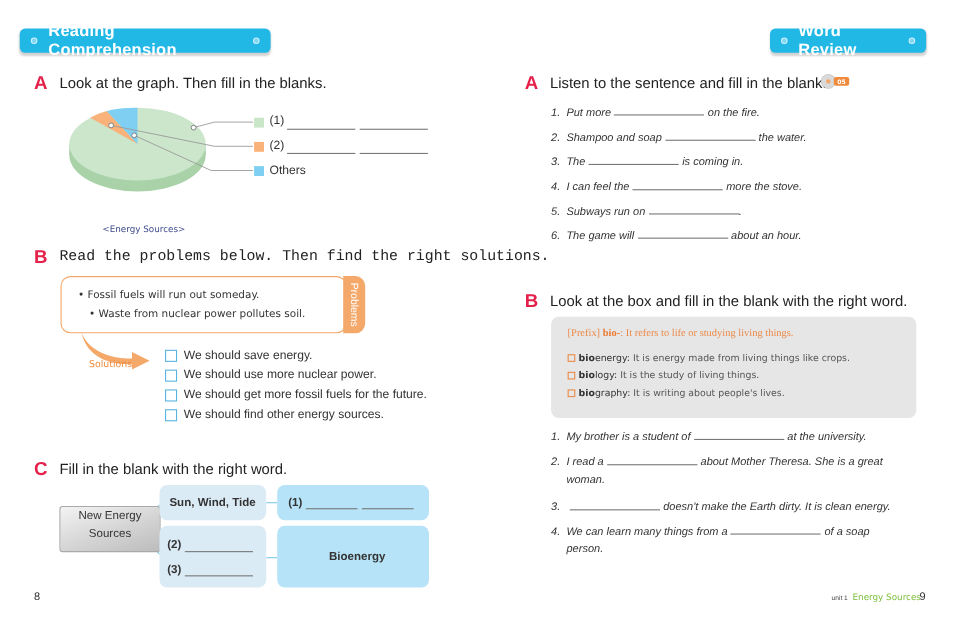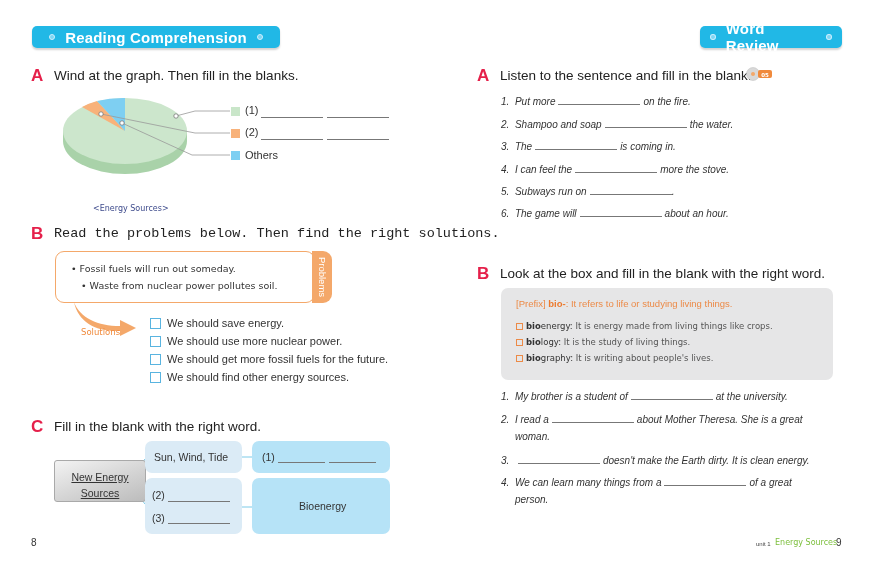--- a/index.html
+++ b/index.html
@@ -47,61 +47,61 @@
 
   .cb { position: absolute; width: 11px; height: 11px; border: 1.3px solid #59b4e0; background: #fff; }
   .sol-txt { position: absolute; font-size: 11px; color: #333; }
 
   .solutions-label { position: absolute; font-family: "DejaVu Sans", sans-serif; font-size: 8.5px; color: #f08a3c; }
 
   .node-gray {
     position: absolute; left: 54px; top: 460px; width: 92px; height: 42px;
     background: linear-gradient(160deg, #f3f3f3 0%, #d4d4d4 55%, #bcbcbc 100%);
     border: 1px solid #a9a9a9; border-radius: 3px;
-    display: flex; flex-direction: column; align-items: center; justify-content: flex-end;
-    font-size: 10.5px; color: #333; line-height: 16px; text-decoration: underline;
+    display: flex; flex-direction: column; align-items: center; justify-content: flex-start;
+    font-size: 10.5px; color: #333; line-height: 16px;
   }
   .node-light {
     position: absolute; background: #dbebf6; border-radius: 7px;
   }
   .node-blue {
     position: absolute; background: #b6e3f7; border-radius: 7px;
   }
-  .node-txt { position: absolute; font-size: 10.5px; color: #333; }
+  .node-txt { position: absolute; font-size: 10.5px; color: #333; font-weight: bold; }
 
   .wr-item { position: absolute; font-size: 10px; color: #333; white-space: nowrap; font-style: italic; }
   .inline-blank { display: inline-block; border-bottom: 1px solid #777; height: 10px; vertical-align: baseline; margin: 0 3px; }
 
   .prefix-box {
     position: absolute; left: 501px; top: 288px; width: 332px; height: 92px;
     background: #e6e6e7; border-radius: 7px;
   }
-  .prefix-head { position: absolute; font-family: Liberation Sans, sans-serif; font-size: 9.5px; color: #ec8a47; }
+  .prefix-head { position: absolute; font-family: Liberation Serif, serif; font-size: 9.5px; color: #ec8a47; }
   .prefix-head b { color: #ec7a2e; }
   .prefix-row { position: absolute; font-family: "DejaVu Sans", sans-serif; font-size: 8.5px; color: #555; }
   .prefix-row b { color: #333; }
   .prefix-sq { display: inline-block; width: 7px; height: 7px; border: 1.2px solid #ec8a47; margin-right: 3px; vertical-align: -0.5px; }
 
   .page-num { position: absolute; font-size: 10px; color: #333; }
   .footer-unit { position: absolute; font-size: 6px; color: #444; }
   .footer-title { position: absolute; font-family: "DejaVu Sans", sans-serif; font-size: 8px; color: #7cbf3c; }
 
   .cd-icon { position: absolute; left: 746px; top: 67px; width: 30px; height: 14px; }
 </style>
 </head>
 <body>
 
-<div class="banner" style="left:32px; top:26px; width:248px;">
+<div class="banner" style="left:18px; top:26px; width:228px;">
   <span class="dot"></span>
   <span>Reading Comprehension</span>
   <span class="dot"></span>
 </div>
 
 <div class="sec-letter" style="left:31px; top:66px;">A</div>
-<div class="sec-title" style="left:54px; top:68px;">Wind at the graph. Then fill in the blanks.</div>
+<div class="sec-title" style="left:54px; top:68px;">Look at the graph. Then fill in the blanks.</div>
 
 <svg class="abs" style="left:60px; top:95px;" width="340" height="85" viewBox="0 0 340 85">
 
   <ellipse cx="65" cy="46" rx="62" ry="33" fill="#a9d2a9"></ellipse>
   <rect x="3" y="36" width="124" height="10" fill="#a9d2a9"></rect>
 
   <ellipse cx="65" cy="36" rx="62" ry="33" fill="#cce6cc"></ellipse>
 
   <path d="M65,36 L22,12 A62,33 0 0,1 37,6 Z" fill="#f8b27a"></path>
 
@@ -242,19 +242,19 @@
   <span>1.</span>&nbsp; <span>My brother is a student of</span><span class="inline-blank" style="width:82px;"></span><span>at the university.</span>
 </div>
 <div class="wr-item" style="left:501px; top:413px;">
   <span>2.</span>&nbsp; <span>I read a</span><span class="inline-blank" style="width:82px;"></span><span>about Mother Theresa. She is a great</span>
 </div>
 <div class="wr-item" style="left:515px; top:431px;">woman.</div>
 <div class="wr-item" style="left:501px; top:454px;">
   <span>3.</span>&nbsp; <span class="inline-blank" style="width:82px;"></span><span>doesn't make the Earth dirty. It is clean energy.</span>
 </div>
 <div class="wr-item" style="left:501px; top:476px;">
-  <span>4.</span>&nbsp; <span>We can learn many things from a</span><span class="inline-blank" style="width:82px;"></span><span>of a great</span>
+  <span>4.</span>&nbsp; <span>We can learn many things from a</span><span class="inline-blank" style="width:82px;"></span><span>of a soap</span>
 </div>
 <div class="wr-item" style="left:515px; top:494px;">person.</div>
 
 <div class="footer-unit" style="left:756px; top:541px;">unit 1</div>
 <div class="footer-title" style="left:775px; top:538px;">Energy Sources</div>
 <div class="page-num" style="left:836px; top:537px;">9</div>
 
 </body></html>

